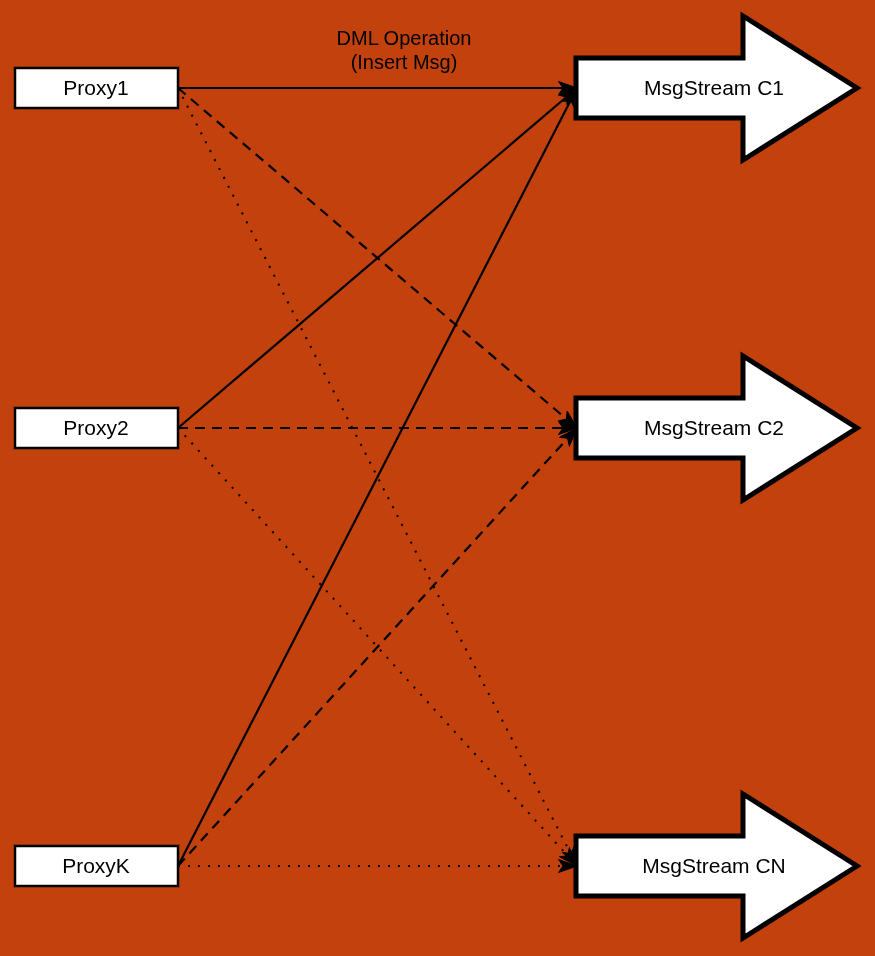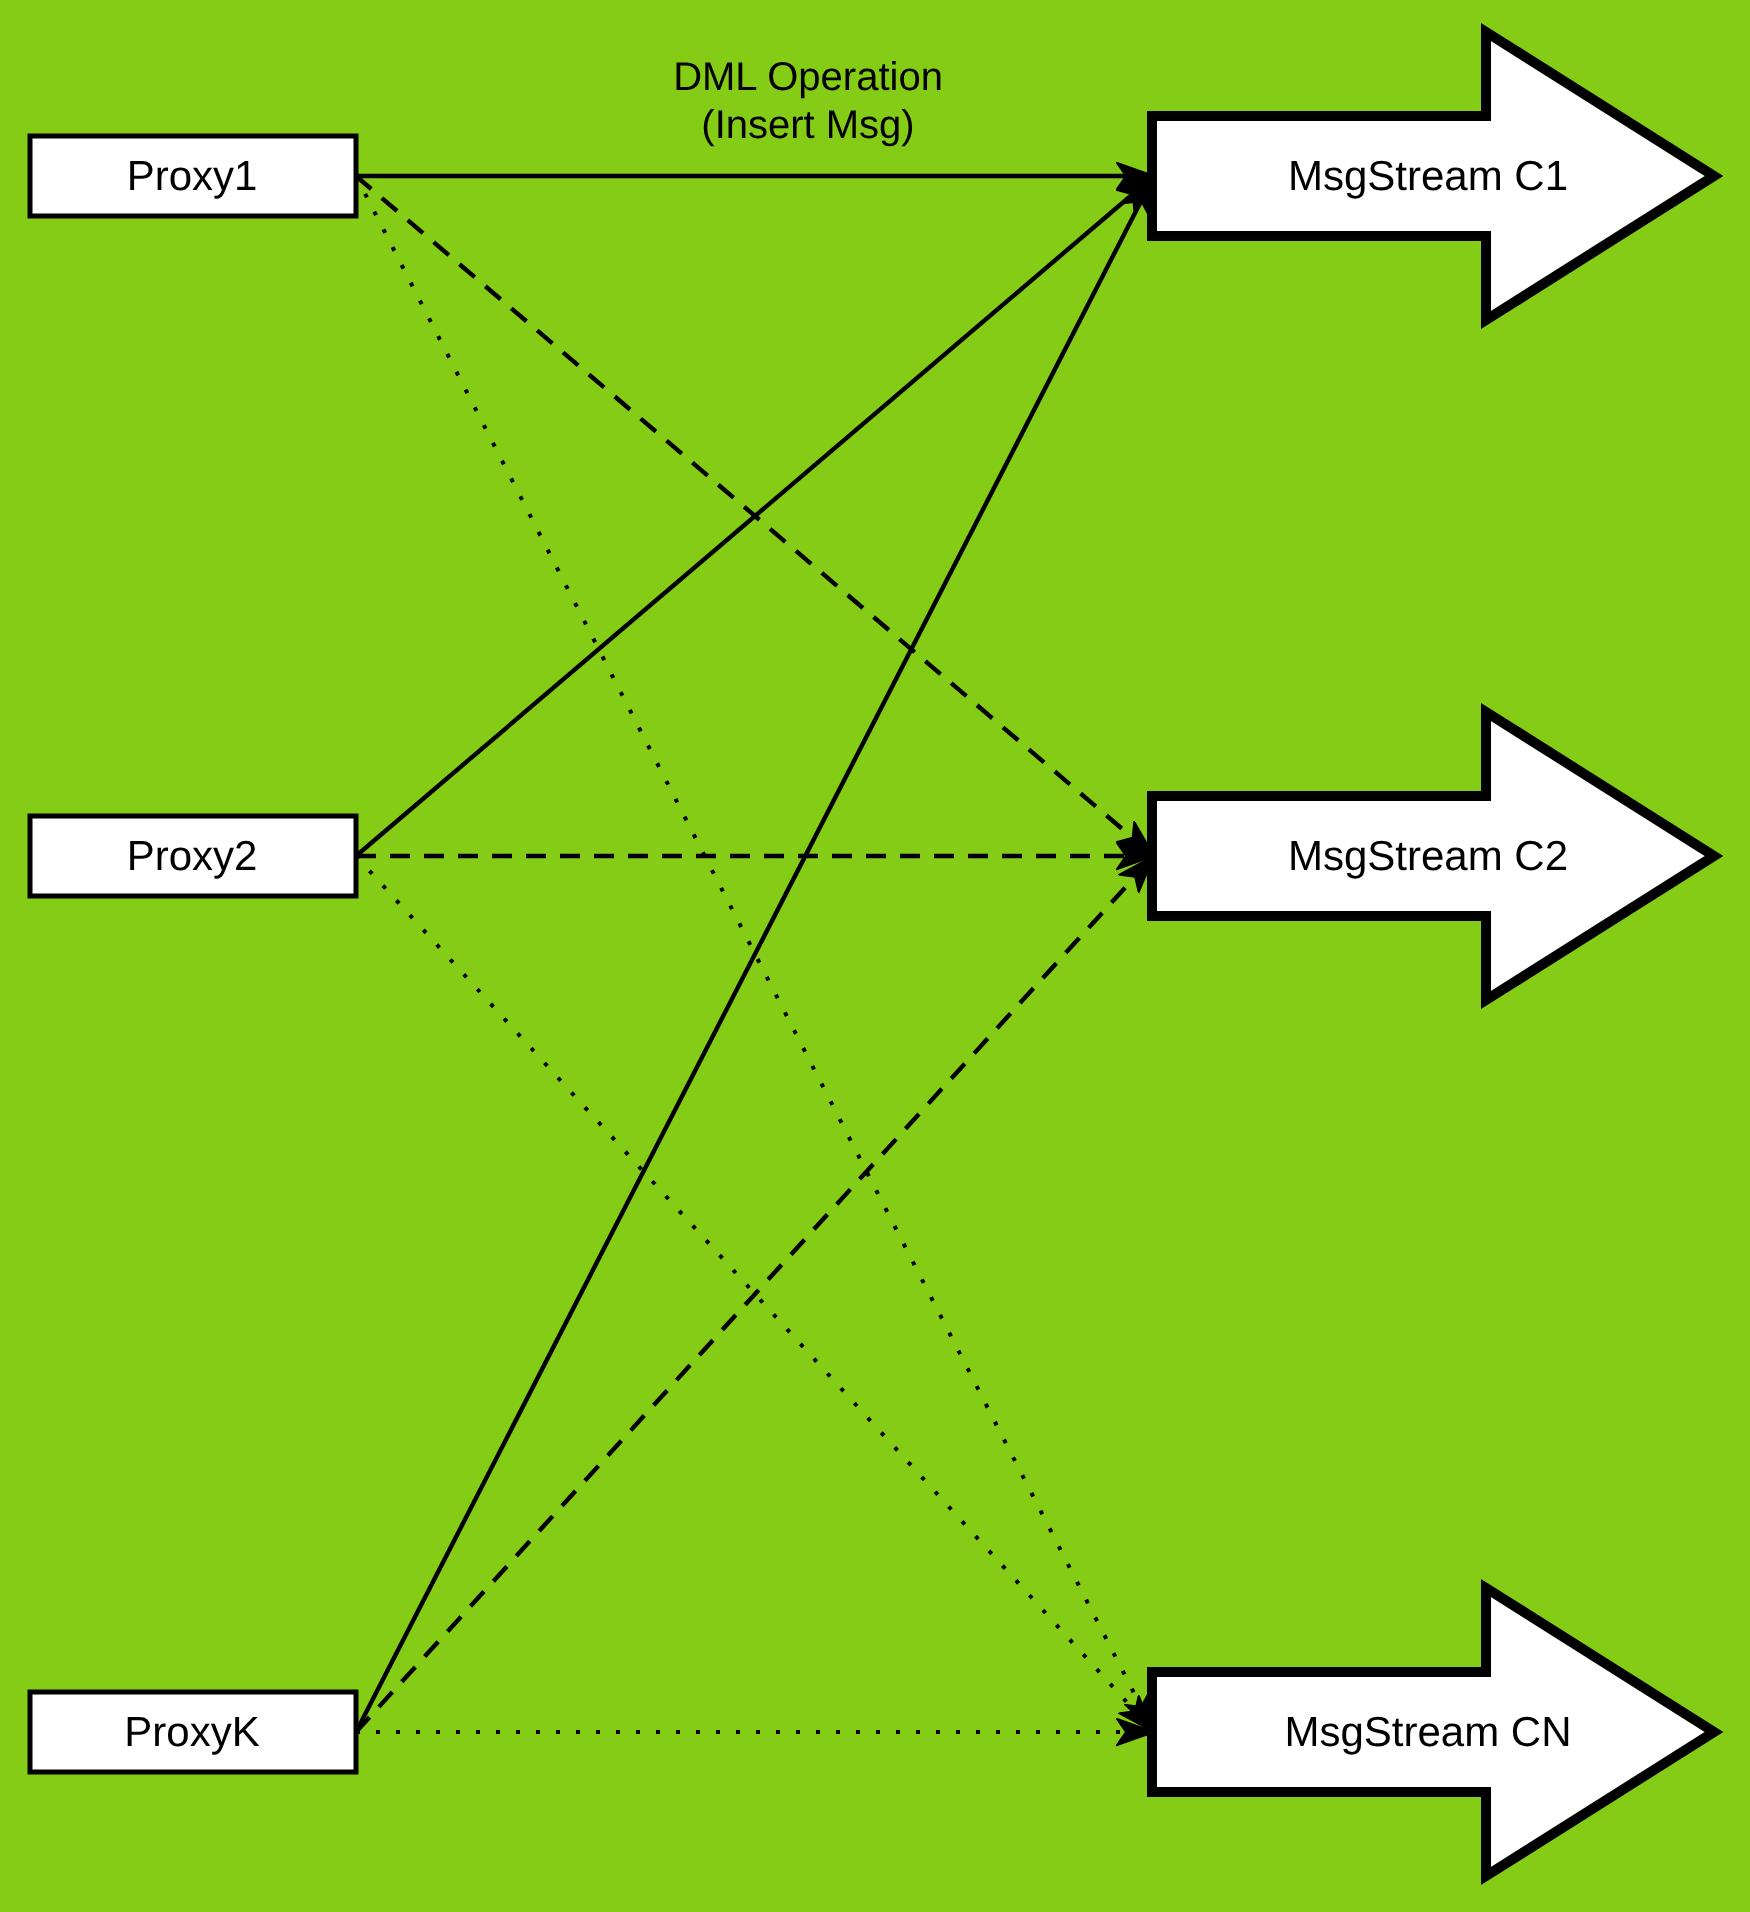--- a/index.html
+++ b/index.html
@@ -3,21 +3,21 @@
 <meta charset="utf-8">
 <style>
   html, body {
     margin: 0;
     padding: 0;
     background: #ffffff;
   }
   .canvas {
     width: 875px;
     height: 956px;
-    background: #84cc16;
+    background: #c2410c;
     position: relative;
     font-family: "Liberation Sans", sans-serif;
   }
   svg {
     display: block;
   }
   .node-rect {
     fill: #ffffff;
     stroke: #000000;
     stroke-width: 2.5;

